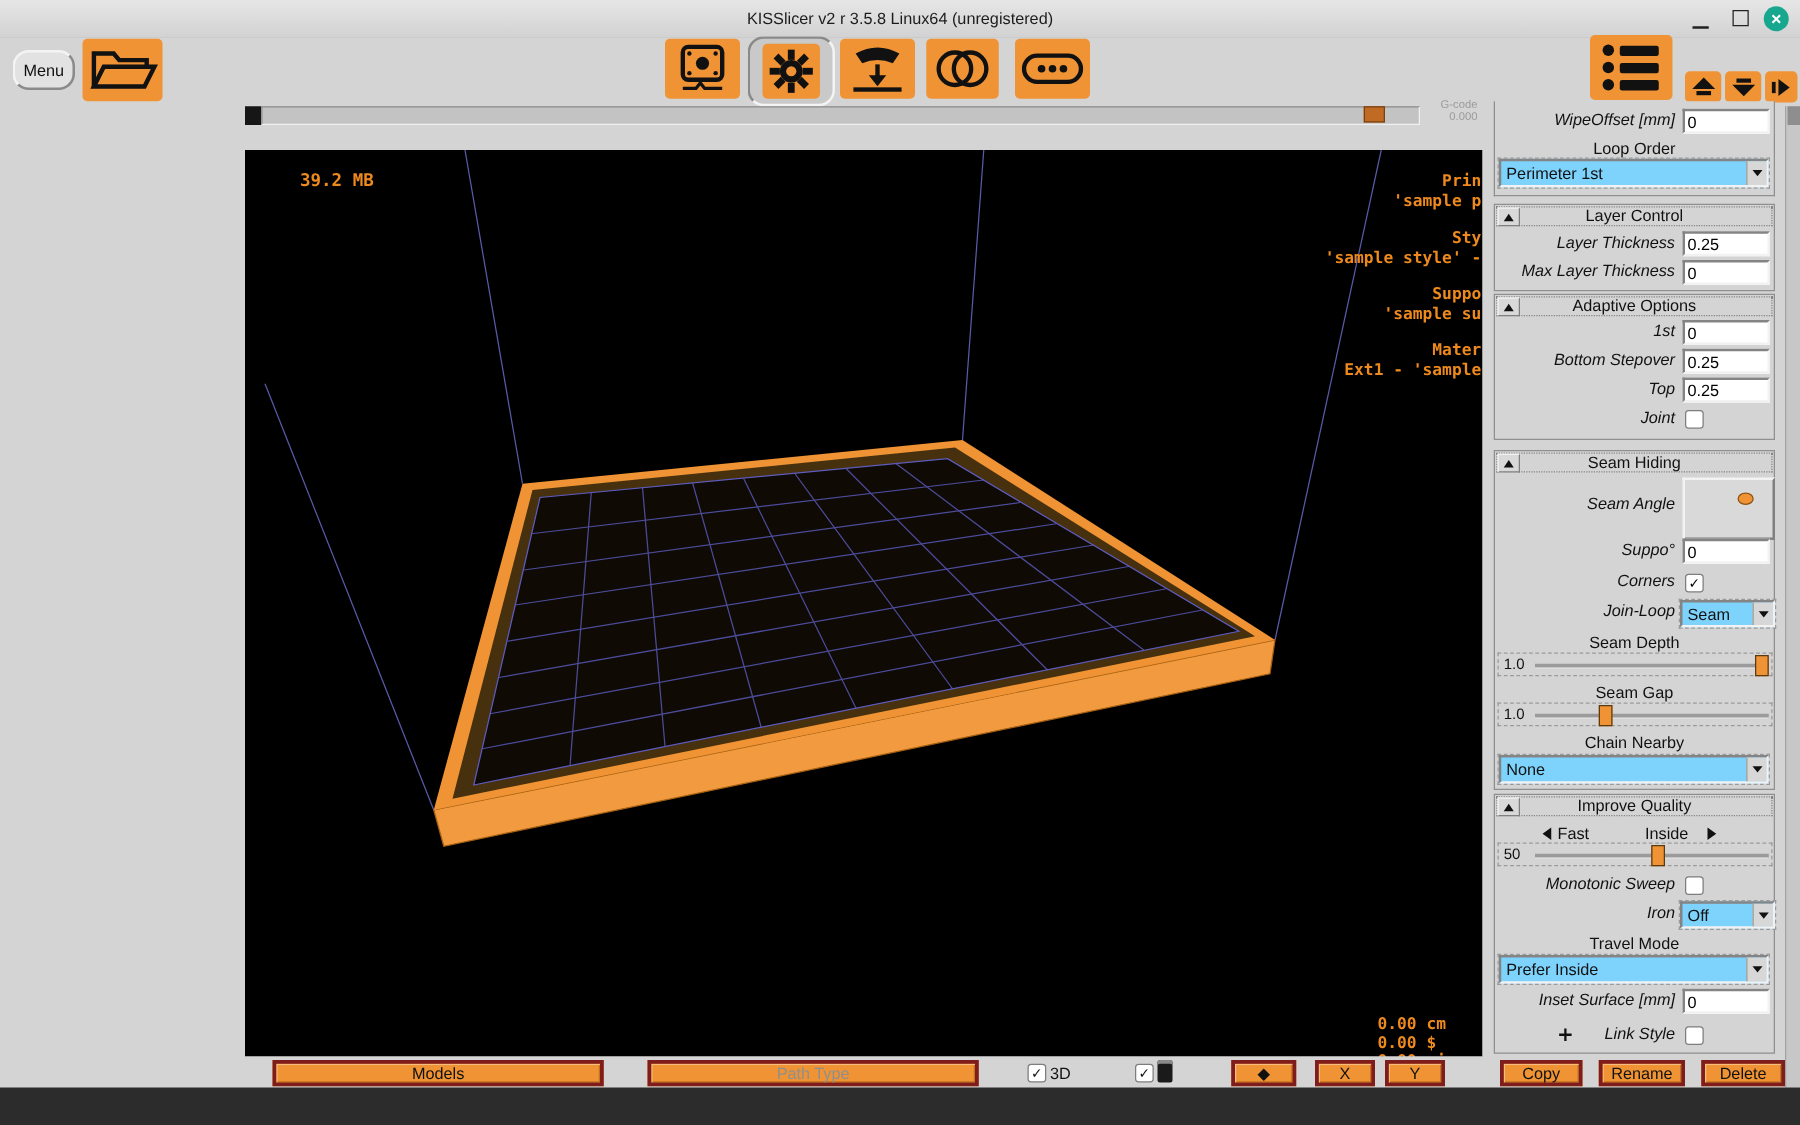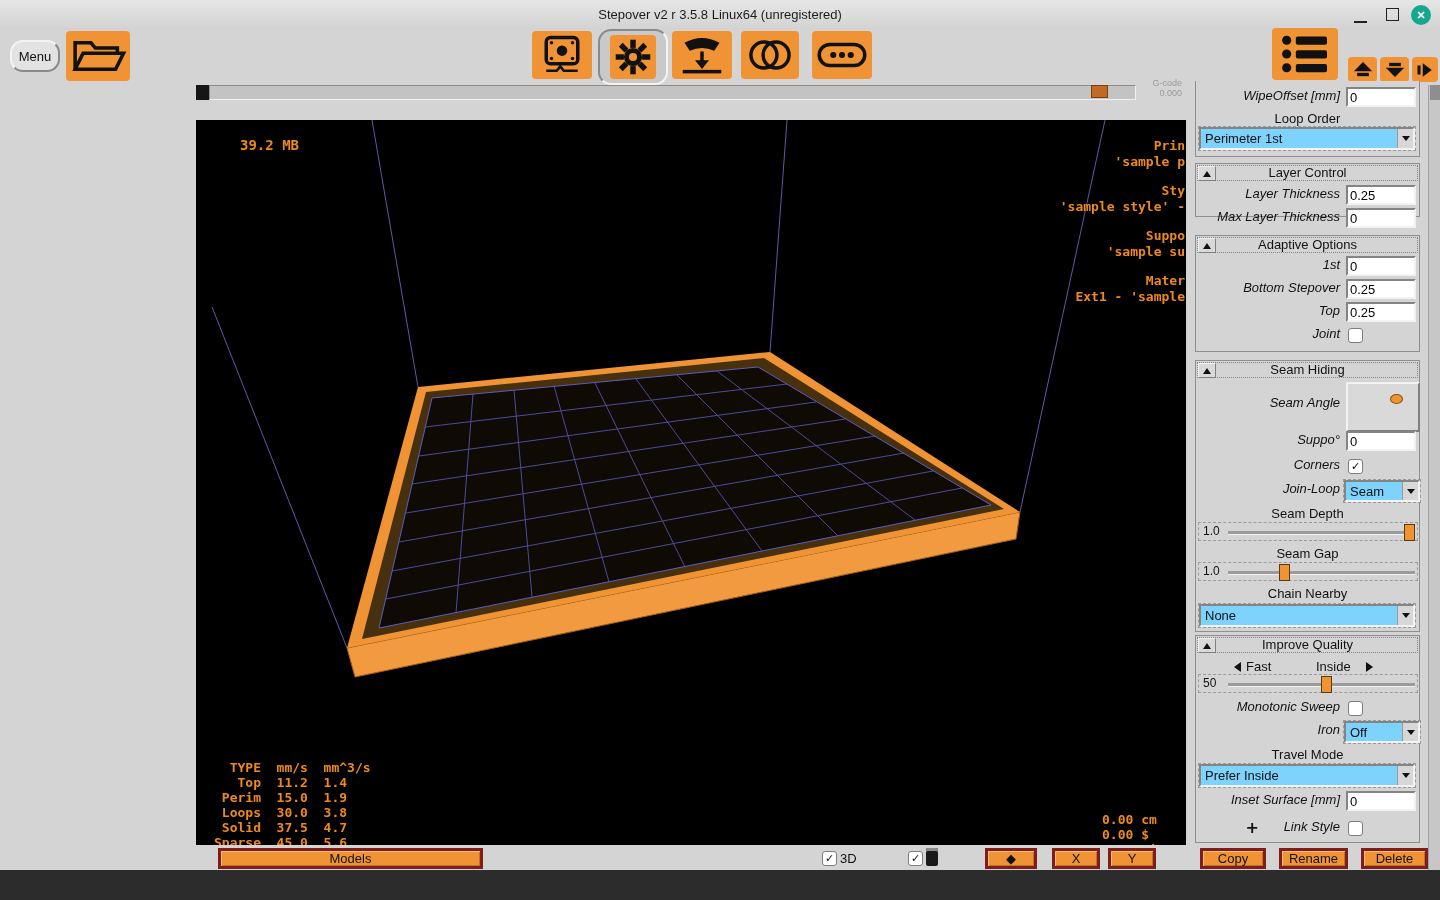--- a/index.html
+++ b/index.html
@@ -79,21 +79,21 @@
   #vscroll .vhandle{position:absolute;left:1px;top:0;width:10px;height:15px;background:#8e8e8e;}
   
   #taskbar{position:absolute;left:0;top:870px;width:1440px;height:30px;background:#2c2c2c;color:#e8e8e8;}
 </style>
 </head>
 <body>
 
 <div id="root">
 
   <div id="titlebar">
-    <div id="title-text">Stepover v2 r 3.5.8 Linux64 (unregistered)</div>
+    <div id="title-text">KISSlicer v2 r 3.5.8 Linux64 (unregistered)</div>
     <div class="winbtn" id="min-btn"></div>
     <div class="winbtn" id="max-btn"></div>
     <div class="winbtn" id="close-btn">
         <span>✕</span>
       </div>
   </div>
 
   <div id="toolbar">
     <div class="gbtn abs" style="left:10px;top:10px;width:46px;height:28px">
       <span>Menu</span>
@@ -233,49 +233,41 @@
 
     <div class="cliptext" style="top:18px">Prin</div>
     <div class="cliptext" style="top:34px">'sample p</div>
     <div class="cliptext" style="top:63px">Sty</div>
     <div class="cliptext" style="top:79px">'sample style' -</div>
     <div class="cliptext" style="top:108px">Suppo</div>
     <div class="cliptext" style="top:124px">'sample su</div>
     <div class="cliptext" style="top:153px">Mater</div>
     <div class="cliptext" style="top:169px">Ext1 - 'sample</div>
 
-    <div style="position:absolute;left:18px;top:640px;line-height:15px">
-      <div class="vtext" style="position:static">  TYPE  mm/s  mm^3/s</div>
-      <div class="vtext" style="position:static">   Top  11.2  1.4</div>
-      <div class="vtext" style="position:static"> Perim  15.0  1.9</div>
-      <div class="vtext" style="position:static"> Loops  30.0  3.8</div>
-      <div class="vtext" style="position:static"> Solid  37.5  4.7</div>
-      <div class="vtext" style="position:static">Sparse  45.0  5.6</div>
-    </div>
 
     <div class="vtext" style="left:906px;top:692px">0.00 cm</div>
     <div class="vtext" style="left:906px;top:707px">0.00 $</div>
     <div class="vtext" style="left:906px;top:722px">0.00 mi</div>
   </div>
 
   <div id="rpanel">
 
     <div class="pgroup" style="top:-4px;height:76px;border-top:none">
       <div class="prow" style="top:6px">
         <span class="plabel">WipeOffset [mm]</span>
         <input class="pinput" readonly="" value="0" style="">
       </div>
       <div class="pcenter" style="top:30px">Loop Order</div>
       <div class="dd" style="left:3px;top:46px;width:212px;height:19px">
         <span class="dd-val">Perimeter 1st</span>
         <span class="dd-btn"></span>
       </div>
     </div>
 
-    <div class="pgroup" style="top:78px;height:54px">
+    <div class="pgroup" style="top:78px;height:70px">
       <div class="pheader">
         <span class="collapse-btn">
             <span class="tri-up"></span>
           </span>
         <span class="ptitle">Layer Control</span>
       </div>
       <div class="prow" style="top:21px">
         <span class="plabel">Layer Thickness</span>
         <input class="pinput" readonly="" value="0.25" style="">
       </div>
@@ -405,20 +397,23 @@
     </div>
   </div>
 
   <div id="vscroll">
     <div class="vhandle"></div>
   </div>
 
   <div id="bottombar">
     <div class="obtn" style="left:22px;width:265px">
         <span>Models</span>
+      </div>
+    <div class="obtn" style="left:322px;width:265px;color:#8f8f8f">
+        <span>Path Type</span>
       </div>
     <span class="cb2" style="left:626px">
         <span>✓</span>
       </span>
     <span style="position:absolute;left:644px;top:6px;font-size:13px">3D</span>
     <span class="cb2" style="left:712px">
         <span>✓</span>
       </span>
     <span style="position:absolute;left:730px;top:3px;width:12px;height:18px;background:#1a1a1a;border-radius:2px;box-shadow:inset 0 3px 0 #8a8a8a"></span>
     <div class="obtn" style="left:789px;width:52px">

